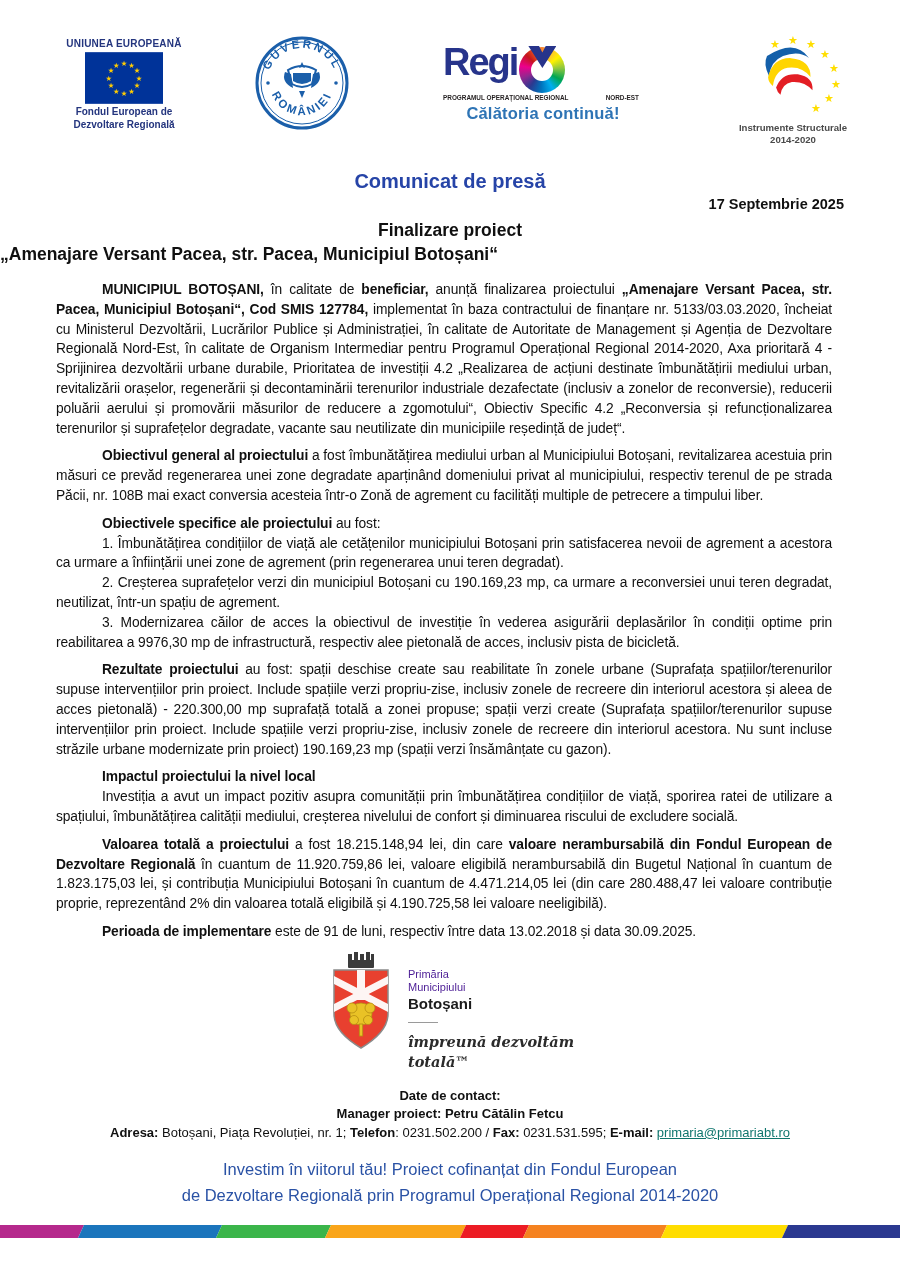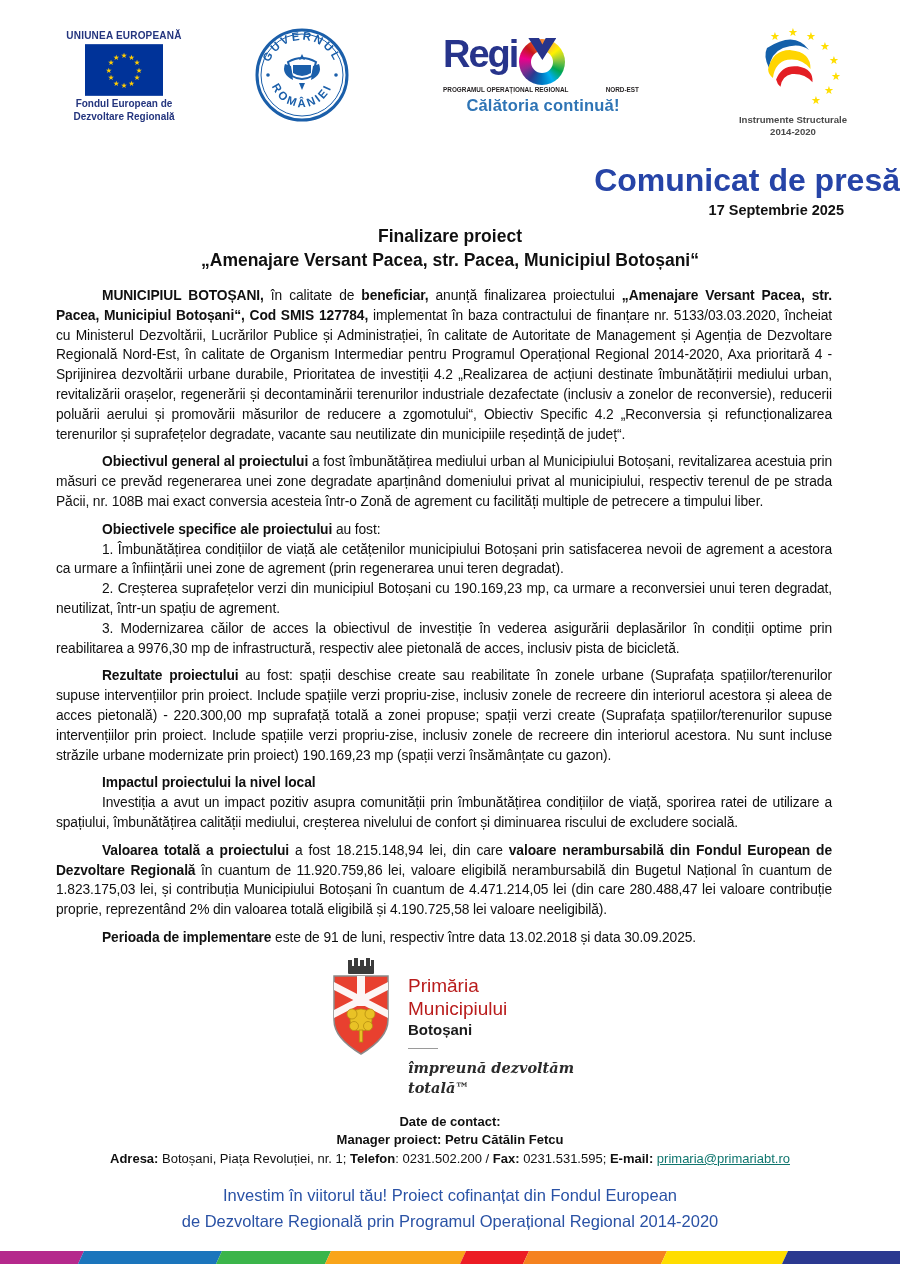--- a/index.html
+++ b/index.html
@@ -4,21 +4,21 @@
 <style>
   * { box-sizing: border-box; }
   html,body { margin:0; padding:0; background:#e9e9e9; }
   .page {
     width:900px; height:1273px; margin:0 auto; background:#ffffff;
     font-family:"Liberation Sans", sans-serif; color:#101010;
     position:relative; overflow:hidden;
   }
 
   
-  .header { position:relative; height:112px; margin-top:28px; }
+  .header { position:relative; height:112px; margin-top:36px; }
   .logo-eu { position:absolute; left:60px; top:2px; width:128px; text-align:center; }
   .logo-eu .eu-top { font-size:10px; font-weight:bold; color:#24357E; letter-spacing:.2px; }
   .logo-eu svg { display:block; margin:3px auto 2px; }
   .logo-eu .eu-bot { font-size:10px; font-weight:bold; color:#24357E; line-height:1.25; }
 
   .logo-gov { position:absolute; left:255px; top:0; width:94px; height:94px; }
 
   .logo-regio { position:absolute; left:443px; top:10px; width:200px; }
   .regio-row { display:flex; align-items:flex-start; }
   .regio-word { font-size:38px; font-weight:bold; color:#27348B; line-height:.85; letter-spacing:-2px; }
@@ -27,36 +27,36 @@
   .regio-o::after { content:""; position:absolute; inset:12px; background:#fff; border-radius:50%; }
   .regio-v { position:absolute; left:50%; top:-1px; transform:translateX(-50%); width:28px; height:22px; background:#27348B;
     clip-path:polygon(0 0,38% 0,50% 30%,62% 0,100% 0,50% 100%); z-index:2; }
   .regio-sub { display:flex; justify-content:space-between; font-size:6.4px; font-weight:bold; color:#231F20; margin-top:1px; width:196px; }
   .regio-tag { font-size:16.5px; font-weight:bold; color:#2E74B5; text-align:center; margin-top:3px; letter-spacing:.2px; }
 
   .logo-instr { position:absolute; right:44px; top:0; width:126px; text-align:center; }
   .logo-instr .it { font-size:9.6px; font-weight:bold; color:#4a4a4a; line-height:1.3; }
 
   
-  .title { text-align:right; font-size:32px; font-weight:bold; color:#2644A7; margin-top:22px; }
+  .title { text-align:center; font-size:20px; font-weight:bold; color:#2644A7; margin-top:22px; }
   .date-line { text-align:right; padding-right:56px; font-size:14.5px; font-weight:bold; color:#111; margin-top:3px; }
   .sub1 { text-align:center; font-size:17.5px; font-weight:bold; margin-top:8px; }
-  .sub2 { text-align:center; font-size:17.5px; font-weight:bold; margin-top:3px; }
+  .sub2 { font-size:17.5px; font-weight:bold; margin-top:3px; }
 
   
   .bodytext { padding:0 56px; margin-top:15px; }
   .bodytext p { font-size:13.8px; line-height:19.8px; text-align:justify; margin:0 12px 8px 0; letter-spacing:-.1px; }
   .bodytext p.tight { margin-bottom:0; }
   .ind { text-indent:46px; }
   b { font-weight:bold; }
 
   
   .primaria { display:flex; justify-content:center; align-items:flex-start; gap:12px; margin-top:10px; }
   .prim-text { padding-top:16px; }
-  .prim-l1 { font-size:19px; color:#b91c1c; line-height:1.25; }
+  .prim-l1 { font-size:11px; color:#4c1d95; line-height:1.25; }
   .prim-l3 { font-size:15px; color:#1c1c1c; font-weight:bold; line-height:1.25; }
   .prim-hr { width:30px; border:none; border-top:1.5px solid #9a9a9a; margin:8px 0 9px 0; }
   .prim-tag { font-family:"DejaVu Serif", serif; font-style:italic; font-weight:bold; font-size:14.5px; color:#2b2b2b; line-height:1.4; }
 
   
   .contact { text-align:center; margin-top:14px; font-size:13px; line-height:1.35; }
   .contact .row { margin:1px 0; }
   .contact b { font-weight:bold; }
   a.link, .contact a { color:#0f766e; text-decoration:underline; cursor:pointer; }
 

